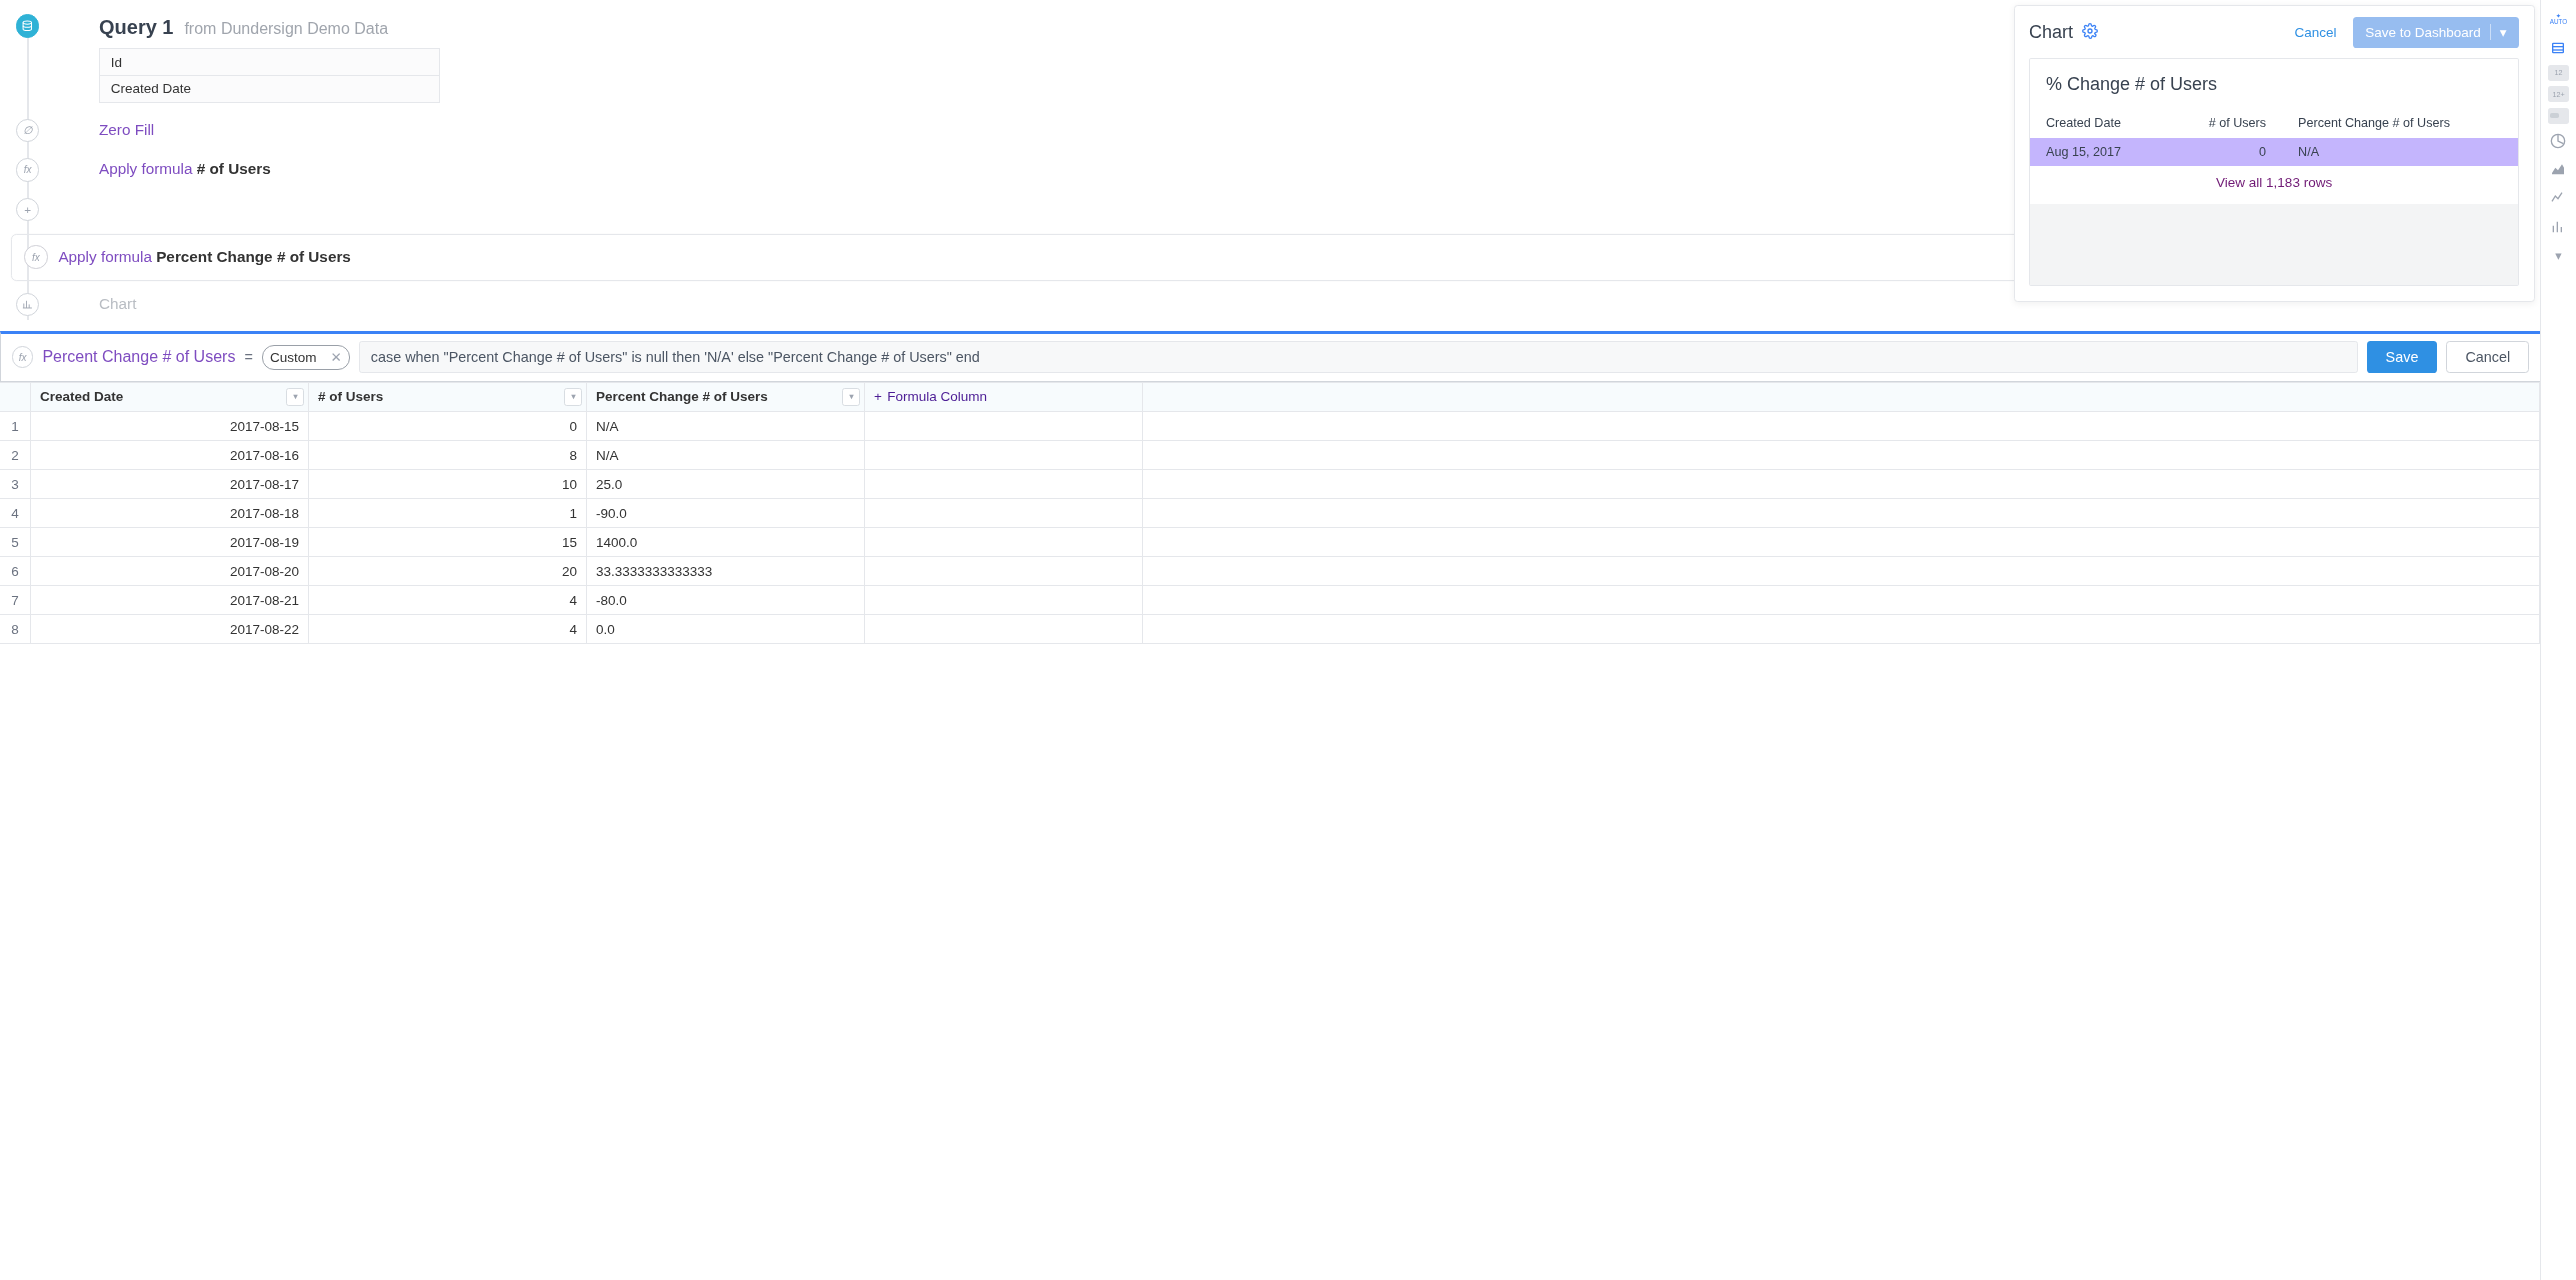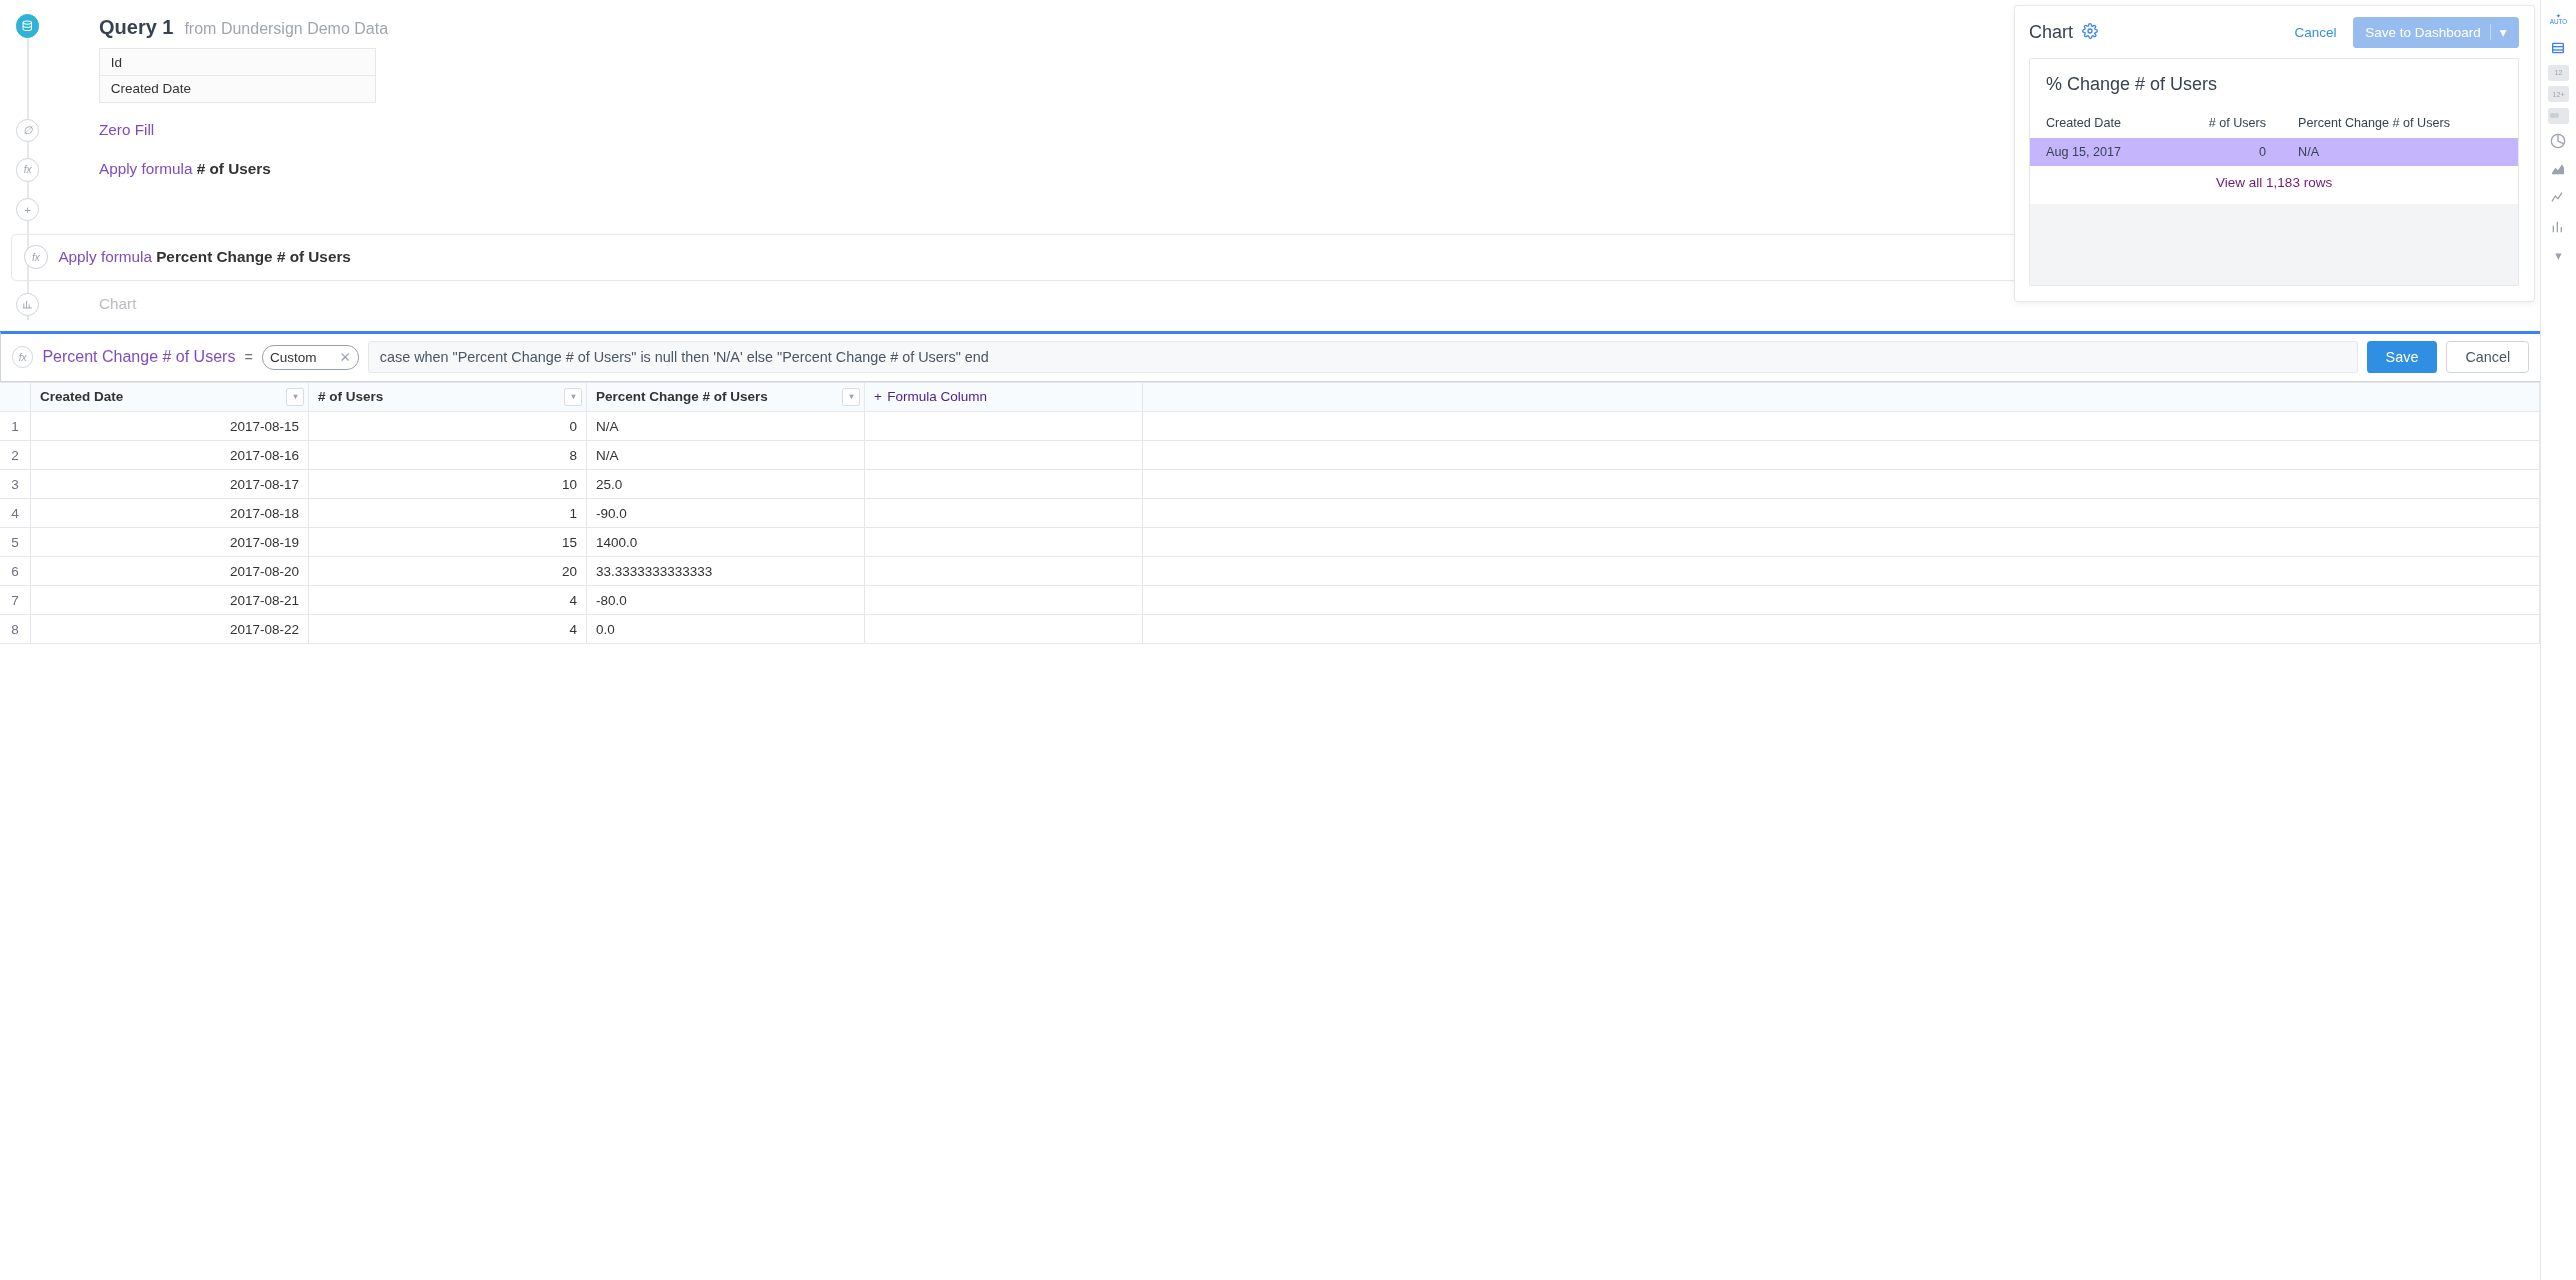--- a/index.html
+++ b/index.html
@@ -15,21 +15,21 @@
 
 .pipeline-wrap { position:relative; padding: 14.4px 16px 7.2px 16px; }
 .step-row { display:flex; align-items:flex-start; gap: 12.6px; margin-bottom: 7.2px; position:relative; }
 .step-badge { width: 23.4px; height: 23.4px; border-radius: 50%; background:#fff; border:0.9px solid #d1d5db; display:flex;align-items:center;justify-content:center; color:#9ca3af; font-size:11.7px; flex:none; position:relative; z-index:2;}
 .step-badge.db { background:#2fb2d6; border-color:#2fb2d6; color:#fff; }
 .step-badge.plus { color:#9ca3af; }
 .vline { position:absolute; left:27px; top:32px; bottom:10.8px; width:1.8px; background:#e5e7eb; z-index:1; }
 .step-content { flex:1; padding-top:1.8px;margin-left:47px; }
 .query-title { font-size: 20px; font-weight:600; color:#384250; }
 .query-title .from { font-weight:400; color: #a0a5ad; font-size:16px; margin-left:5.4px; }
-.field-list { margin-top:9px; width: 277px; border:0.9px solid #e5e7eb; }
+.field-list { margin-top:9px; width: 341px; border:0.9px solid #e5e7eb; }
 .field-item { padding:5.4px 10.8px; border-bottom:0.9px solid #e5e7eb; font-size:13.5px; color:#333; background:#fbfbfc; }
 .field-item:last-child { border-bottom:none; }
 .step-label { font-size:15.3px; color:#333; }
 .step-label .purple { color:#7e4cc0; }
 .step-label .gray { color:#9ca3af; }
 .apply-row { border:0.9px solid #e5e7eb; border-radius:5.4px; padding:10.8px 12.6px; background:#fff; display:flex; align-items:center; gap:10.8px; box-shadow:0 0 0 0.9px rgba(0,0,0,0.01); }
 .apply-row .step-badge { border-color:#cfcfd6; }
 
 
 .chart-panel { position:absolute; top:5.4px; right:5.4px; width: 521px; background:#fff; border:0.9px solid #e5e7eb; border-radius:3.6px; box-shadow: 0 1.8px 7.2px rgba(0,0,0,0.06); z-index:5; display:flex; flex-direction:column; }
@@ -48,21 +48,21 @@
 .chart-table td.num { text-align:right; }
 .chart-table tr.data { background:#c4b5fd; }
 .viewall { text-align:center; color:#701a75; padding:9px 0 14.4px 0; font-size:13.5px; }
 .chart-footer-gray { height:81px; background:#f3f4f5; }
 
 
 .formula-bar { border-top:0.9px solid #d1d5db; border-bottom:0.9px solid #d1d5db; border-left:0.9px solid #d1d5db; display:flex; align-items:center; padding:7.2px 10.8px; gap:9px; background:#fff; border-top: 3.6px solid #3b82f6; }
 .formula-bar .fx-badge { width:21.6px; height:21.6px; border-radius:50%; border:0.9px solid #d1d5db; display:flex;align-items:center;justify-content:center; font-size:10px; color:#9ca3af; font-style:italic;}
 .formula-bar .fname { color:#7e4cc0; font-size:16px; }
 .formula-bar .eq { color:#6b7280; font-size:14.4px; }
-.formula-bar .type-chip { border:0.9px solid #9aa0a8; border-radius:12px; padding:3.6px 7.2px; display:flex; align-items:center; gap:23px; font-size:13.5px; color:#333; cursor:pointer; }
+.formula-bar .type-chip { border:0.9px solid #9aa0a8; border-radius:12px; padding:3.6px 7.2px; display:flex; align-items:center; gap:14px; font-size:13.5px; color:#333; cursor:pointer; }
 .formula-bar .type-chip .x { color:#9ca3af; }
 .formula-bar .finput { flex:1; background:#f7f8f9; border:0.9px solid #e5e7eb; border-radius:2.7px; padding:7.2px 10.8px; font-size:14.4px; color:#4b5563; }
 .formula-bar .btn { padding:7.2px 18px; font-size:14.4px; border-radius:3.6px; cursor:pointer; border:0.9px solid transparent; }
 .formula-bar .btn.save { background:#2f90e3; color:#fff; }
 .formula-bar .btn.cancel { background:#fff; color:#4b5563; border:0.9px solid #d1d5db; }
 
 
 .data-table-wrap { flex:1; overflow:auto; border-top:0.9px solid #e5e7eb; }
 .data-table { border-collapse:collapse; width:100%; table-layout:fixed; }
 .data-table th, .data-table td { border-right:0.9px solid #e5e7eb; border-bottom:0.9px solid #e5e7eb; padding:5.4px 9px; font-size:13.5px; height:29px; }

